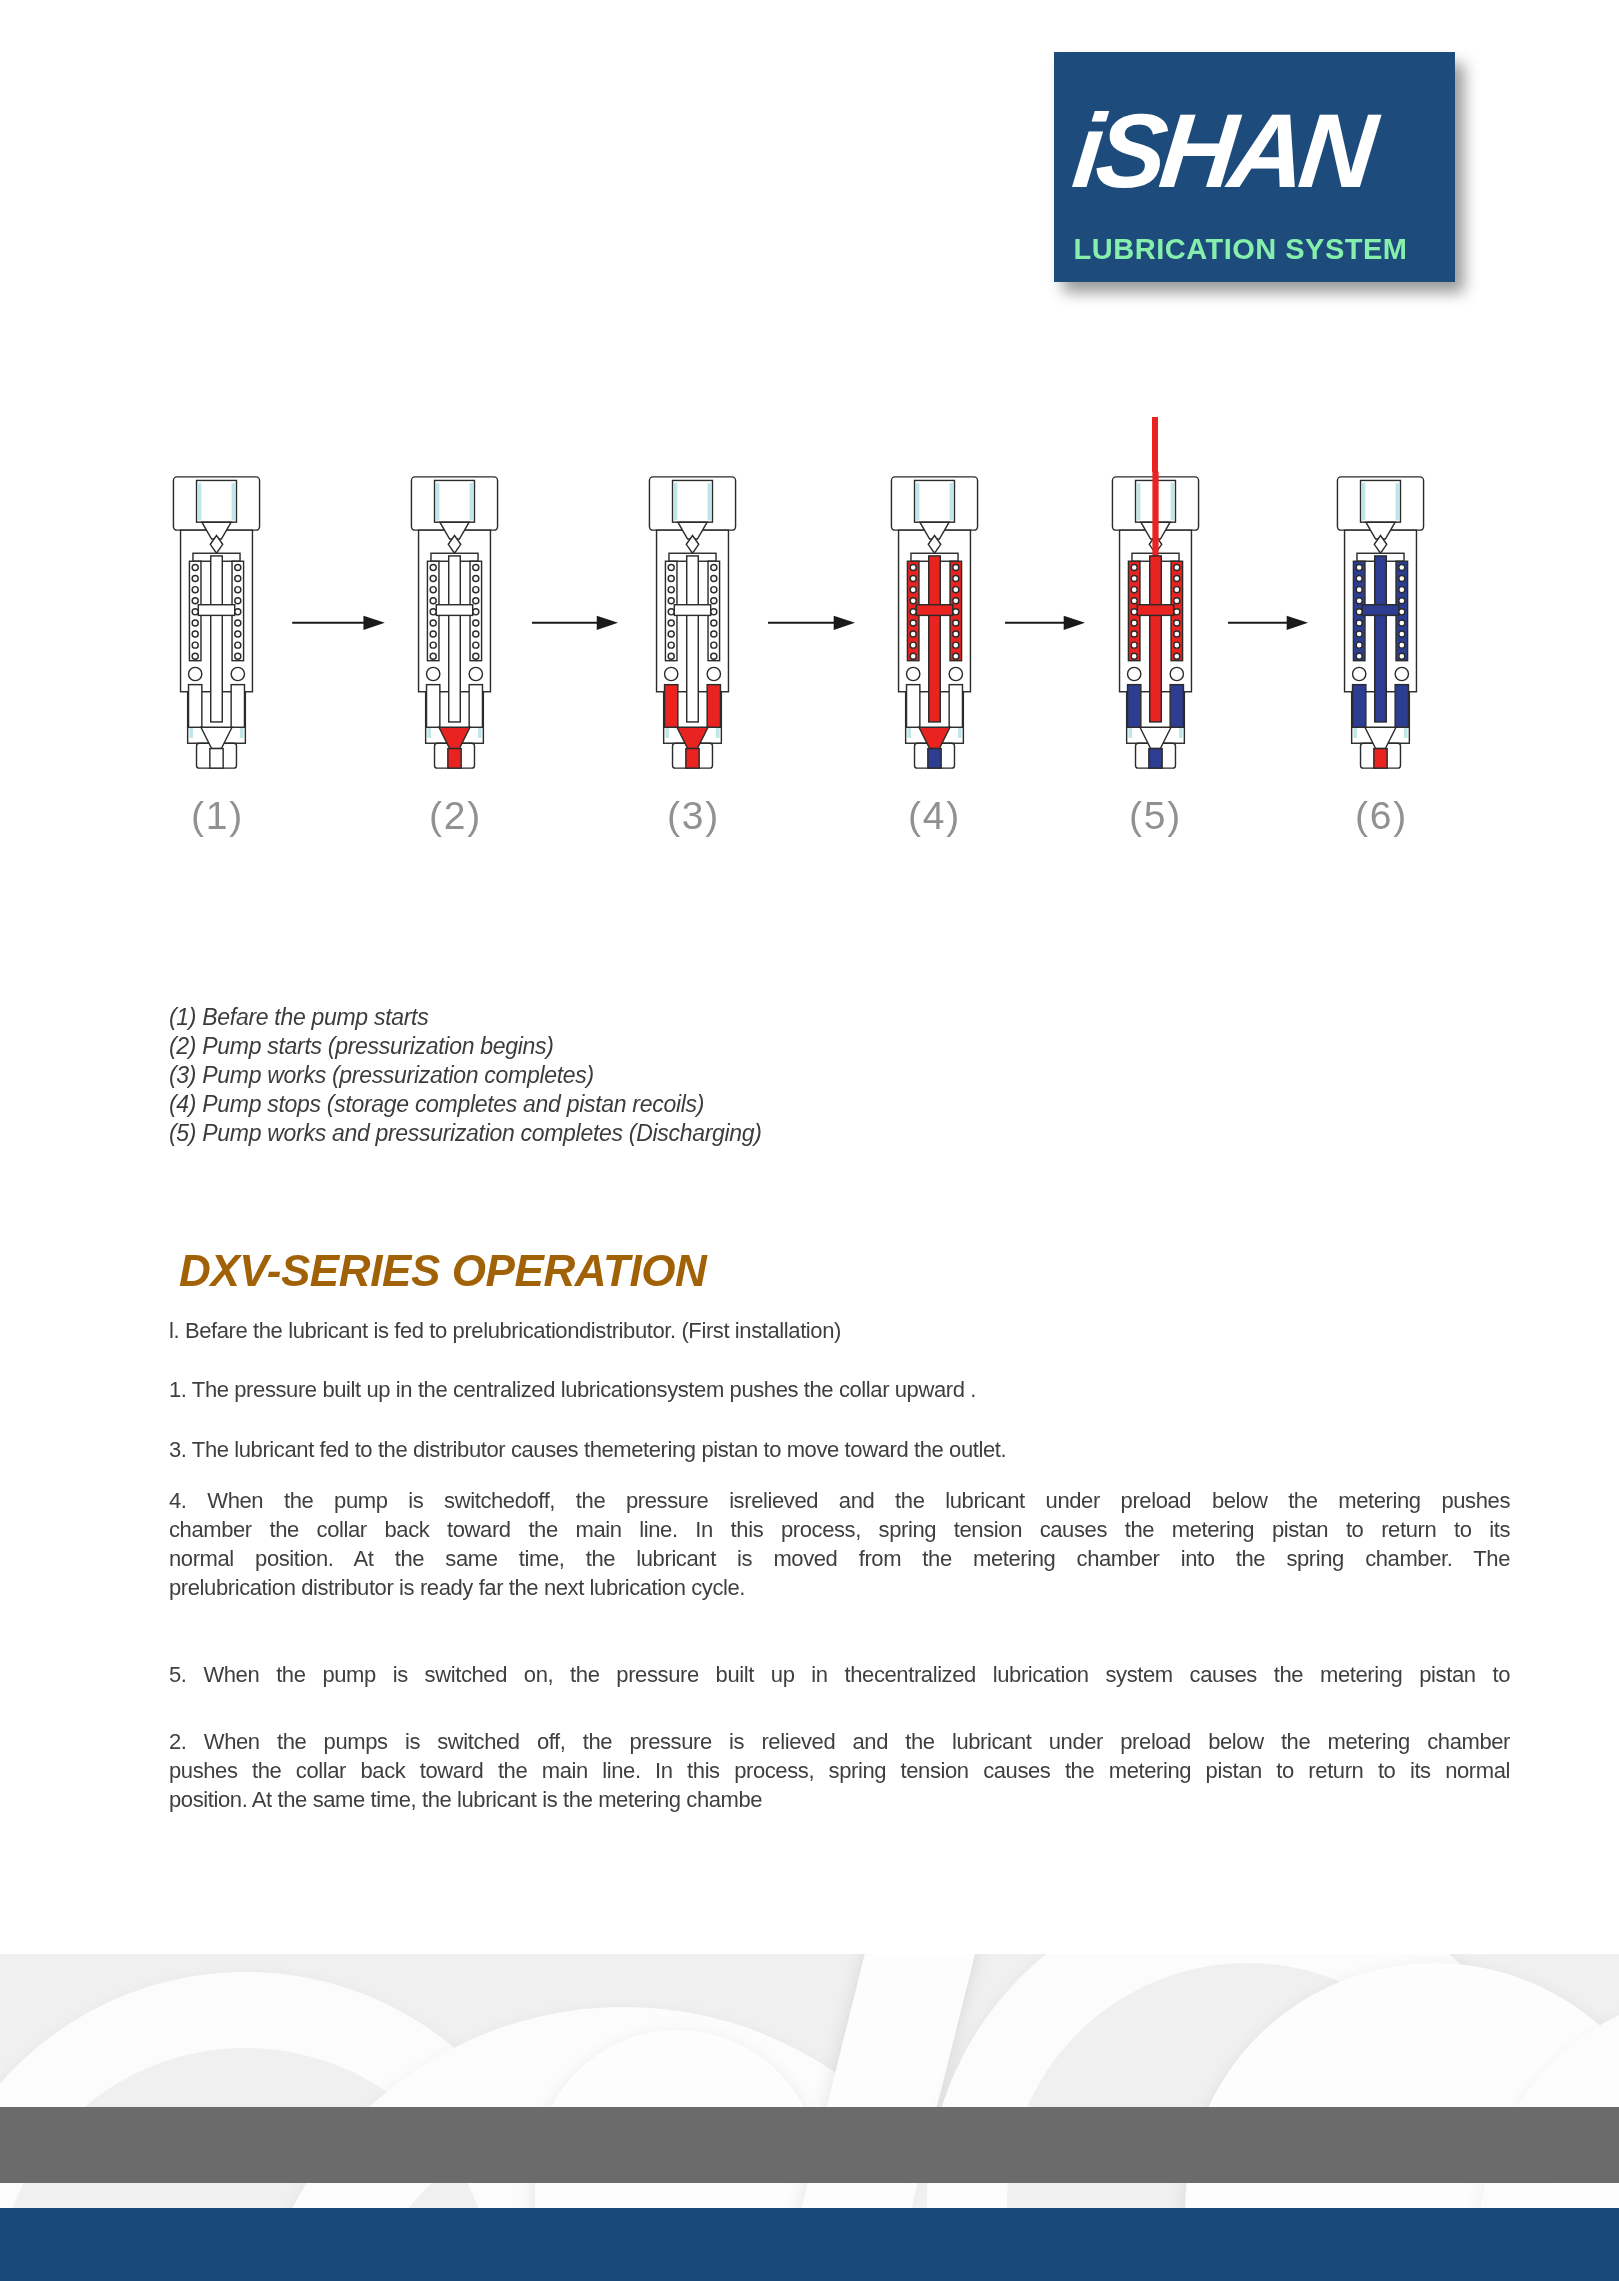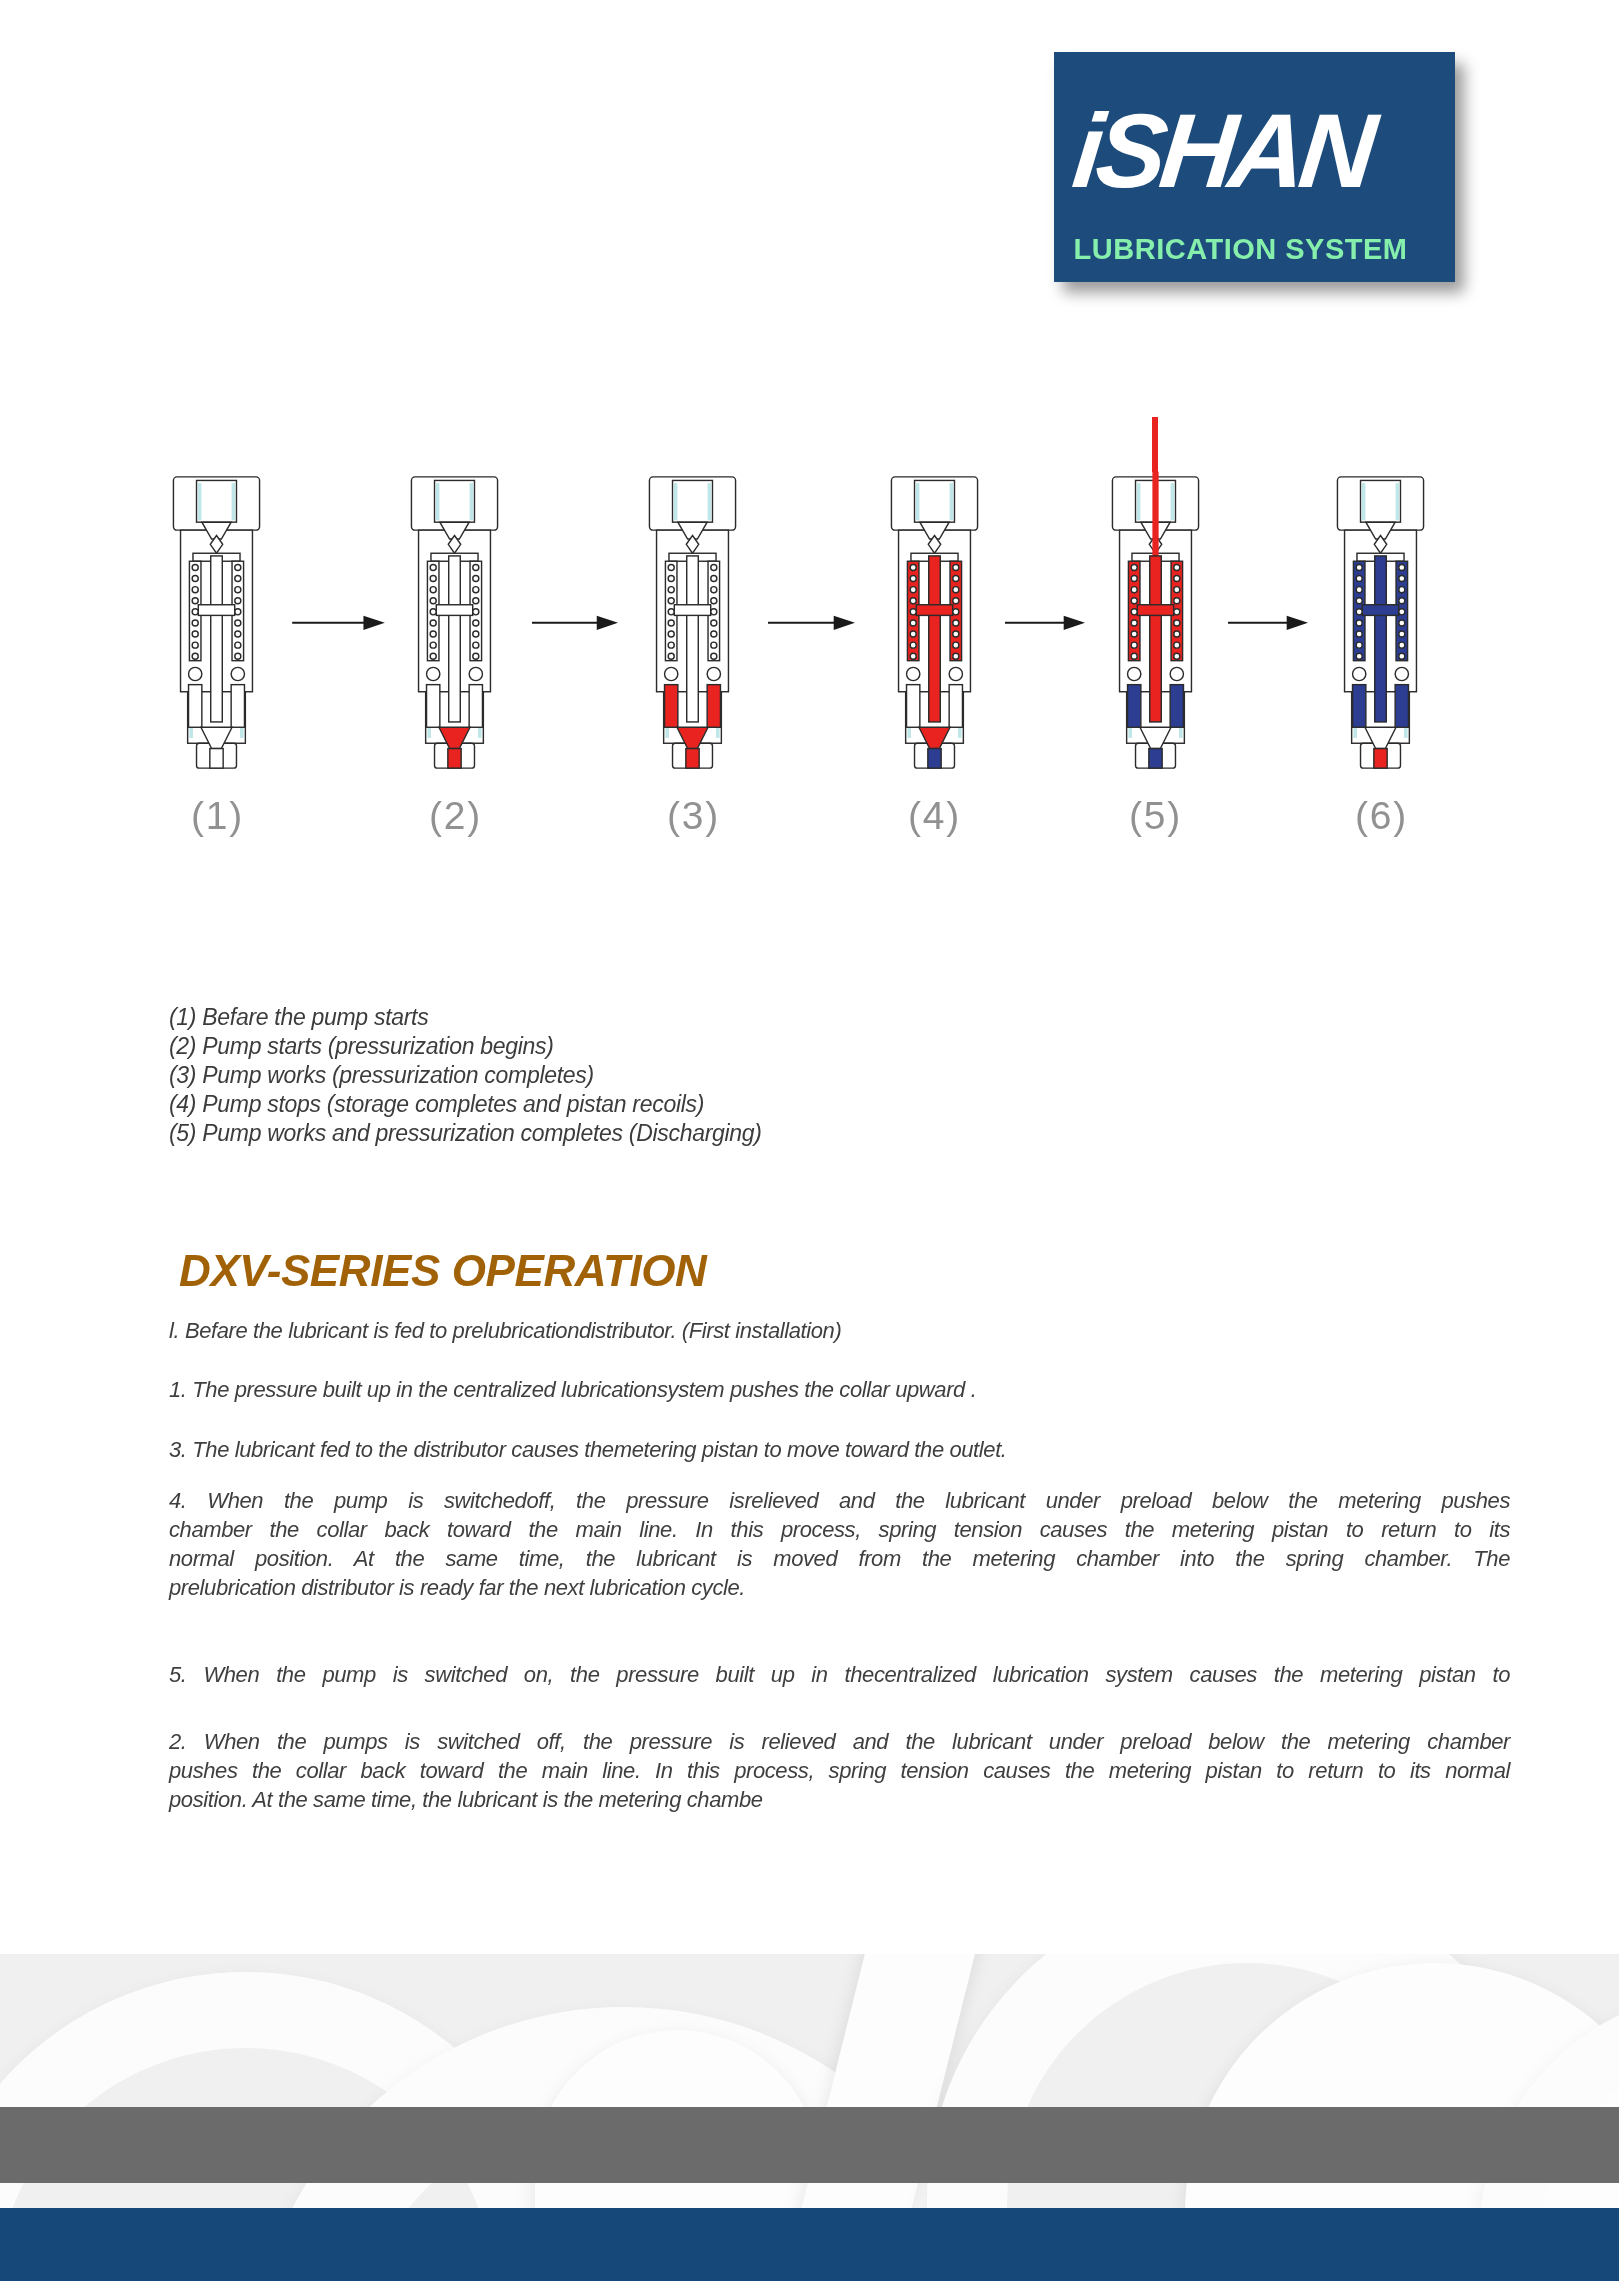--- a/index.html
+++ b/index.html
@@ -40,21 +40,21 @@
     margin-top:19px;
   }
   
   #op-title{
     position:absolute; left:179px; top:1246px;
     font-size:44px; font-weight:bold; font-style:italic; color:#a16207;
     letter-spacing:-0.4px;
   }
   .para{
     position:absolute; left:169px; width:1341px;
-    font-style:italic; font-size:22px; color:#3f3f3f; line-height:29px;
+    font-size:22px; color:#3f3f3f; line-height:29px;
     letter-spacing:-0.4px;
   }
   .pline{white-space:nowrap;}
   .pline.just{white-space:normal; text-align:justify; text-align-last:justify;}
   
   #footer-pattern{
     position:absolute; left:0; top:1954px; width:1619px; height:254px;
     background:#f0f0f0; overflow:hidden;
   }
   .arc{position:absolute;}

